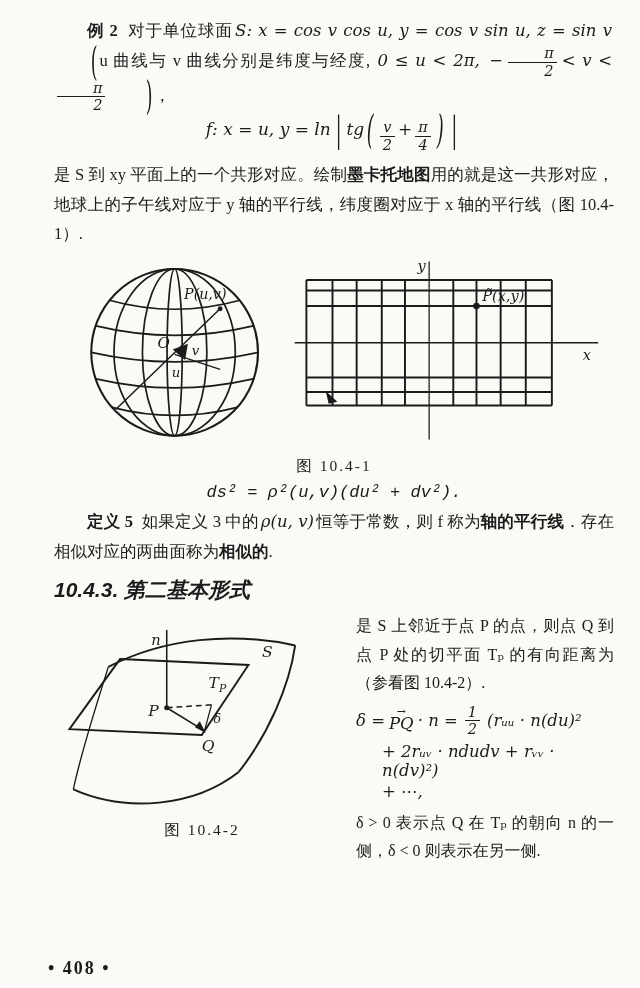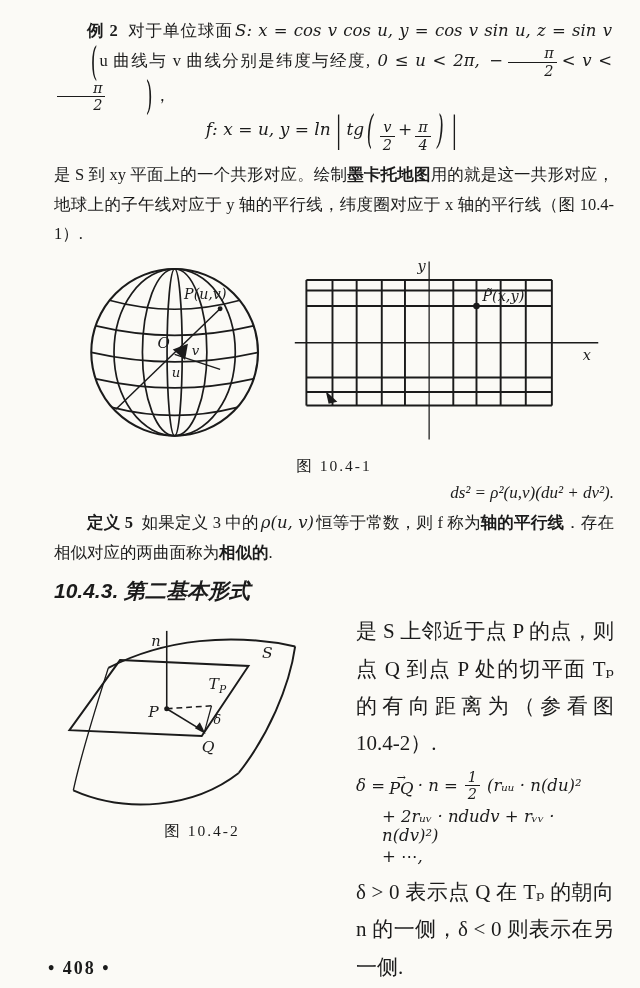--- a/index.html
+++ b/index.html
@@ -62,24 +62,24 @@
   .formula-row {
     display: flex;
     align-items: flex-start;
     justify-content: center;
     font-size: 17px;
     margin: 5px 0 7px 0;
     font-style: italic;
     font-family: "DejaVu Serif", "DejaVu Sans", serif;
   }
   .formula-center {
-    text-align: right;
+    text-align: center;
     font-size: 17px;
     font-style: italic;
-    font-family: Liberation Serif, serif;
+    font-family: Liberation Mono, monospace;
     margin: 3px 0 5px 0;
   }
   .fig1-row {
     display: flex;
     align-items: flex-start;
     justify-content: flex-start;
     padding-left: 24px;
     margin-top: 6px;
     gap: 18px;
   }
@@ -92,21 +92,21 @@
   .section-title {
     font-size: 21px;
     font-weight: bold;
     font-family: "Liberation Sans", "DejaVu Sans", sans-serif;
     margin: 10px 0 8px 0;
     font-style: italic;
   }
   .cols { display: flex; margin-top: 2px; }
   .col-left { width: 296px; flex: 0 0 296px; padding-top: 14px; }
   .col-right { flex: 1; padding-left: 6px; }
-  .col-right .para { font-size: 21px; }
+  .col-right .para { font-size: 16px; }
   .fline {
     display: flex;
     align-items: center;
     gap: 4px;
     font-size: 16.5px;
     font-style: italic;
     font-family: "DejaVu Serif", "DejaVu Sans", serif;
     margin-top: 6px;
   }
   .fline.l2 { margin-left: 26px; margin-top: 4px; }

